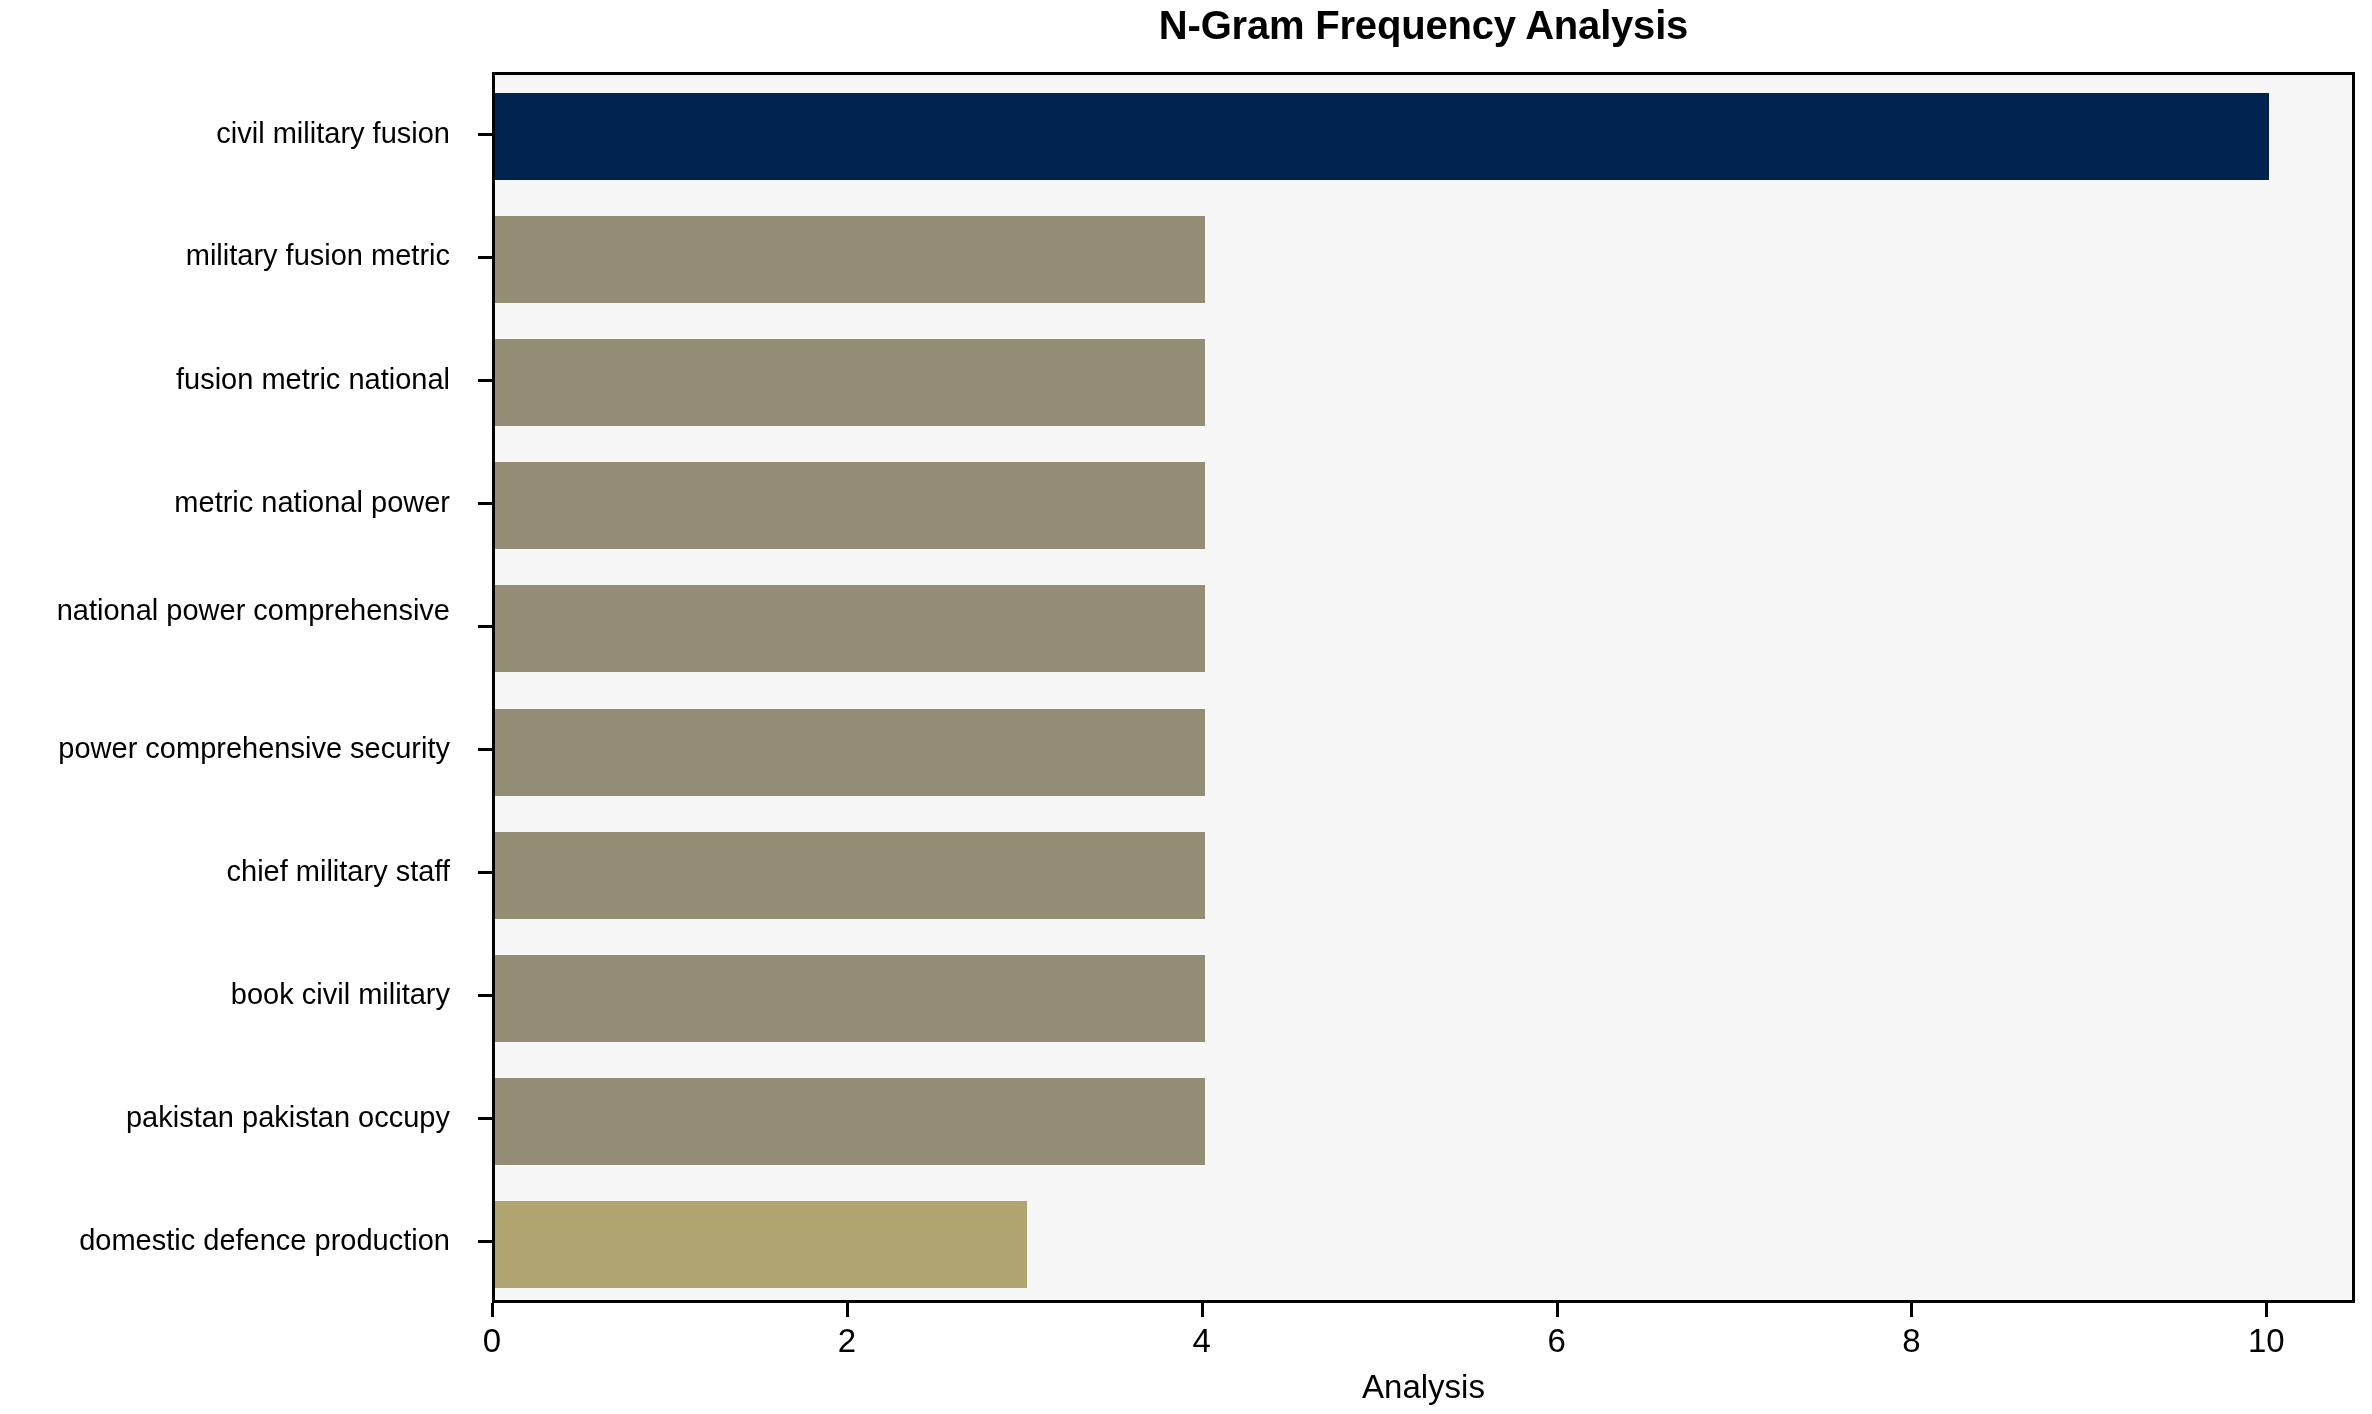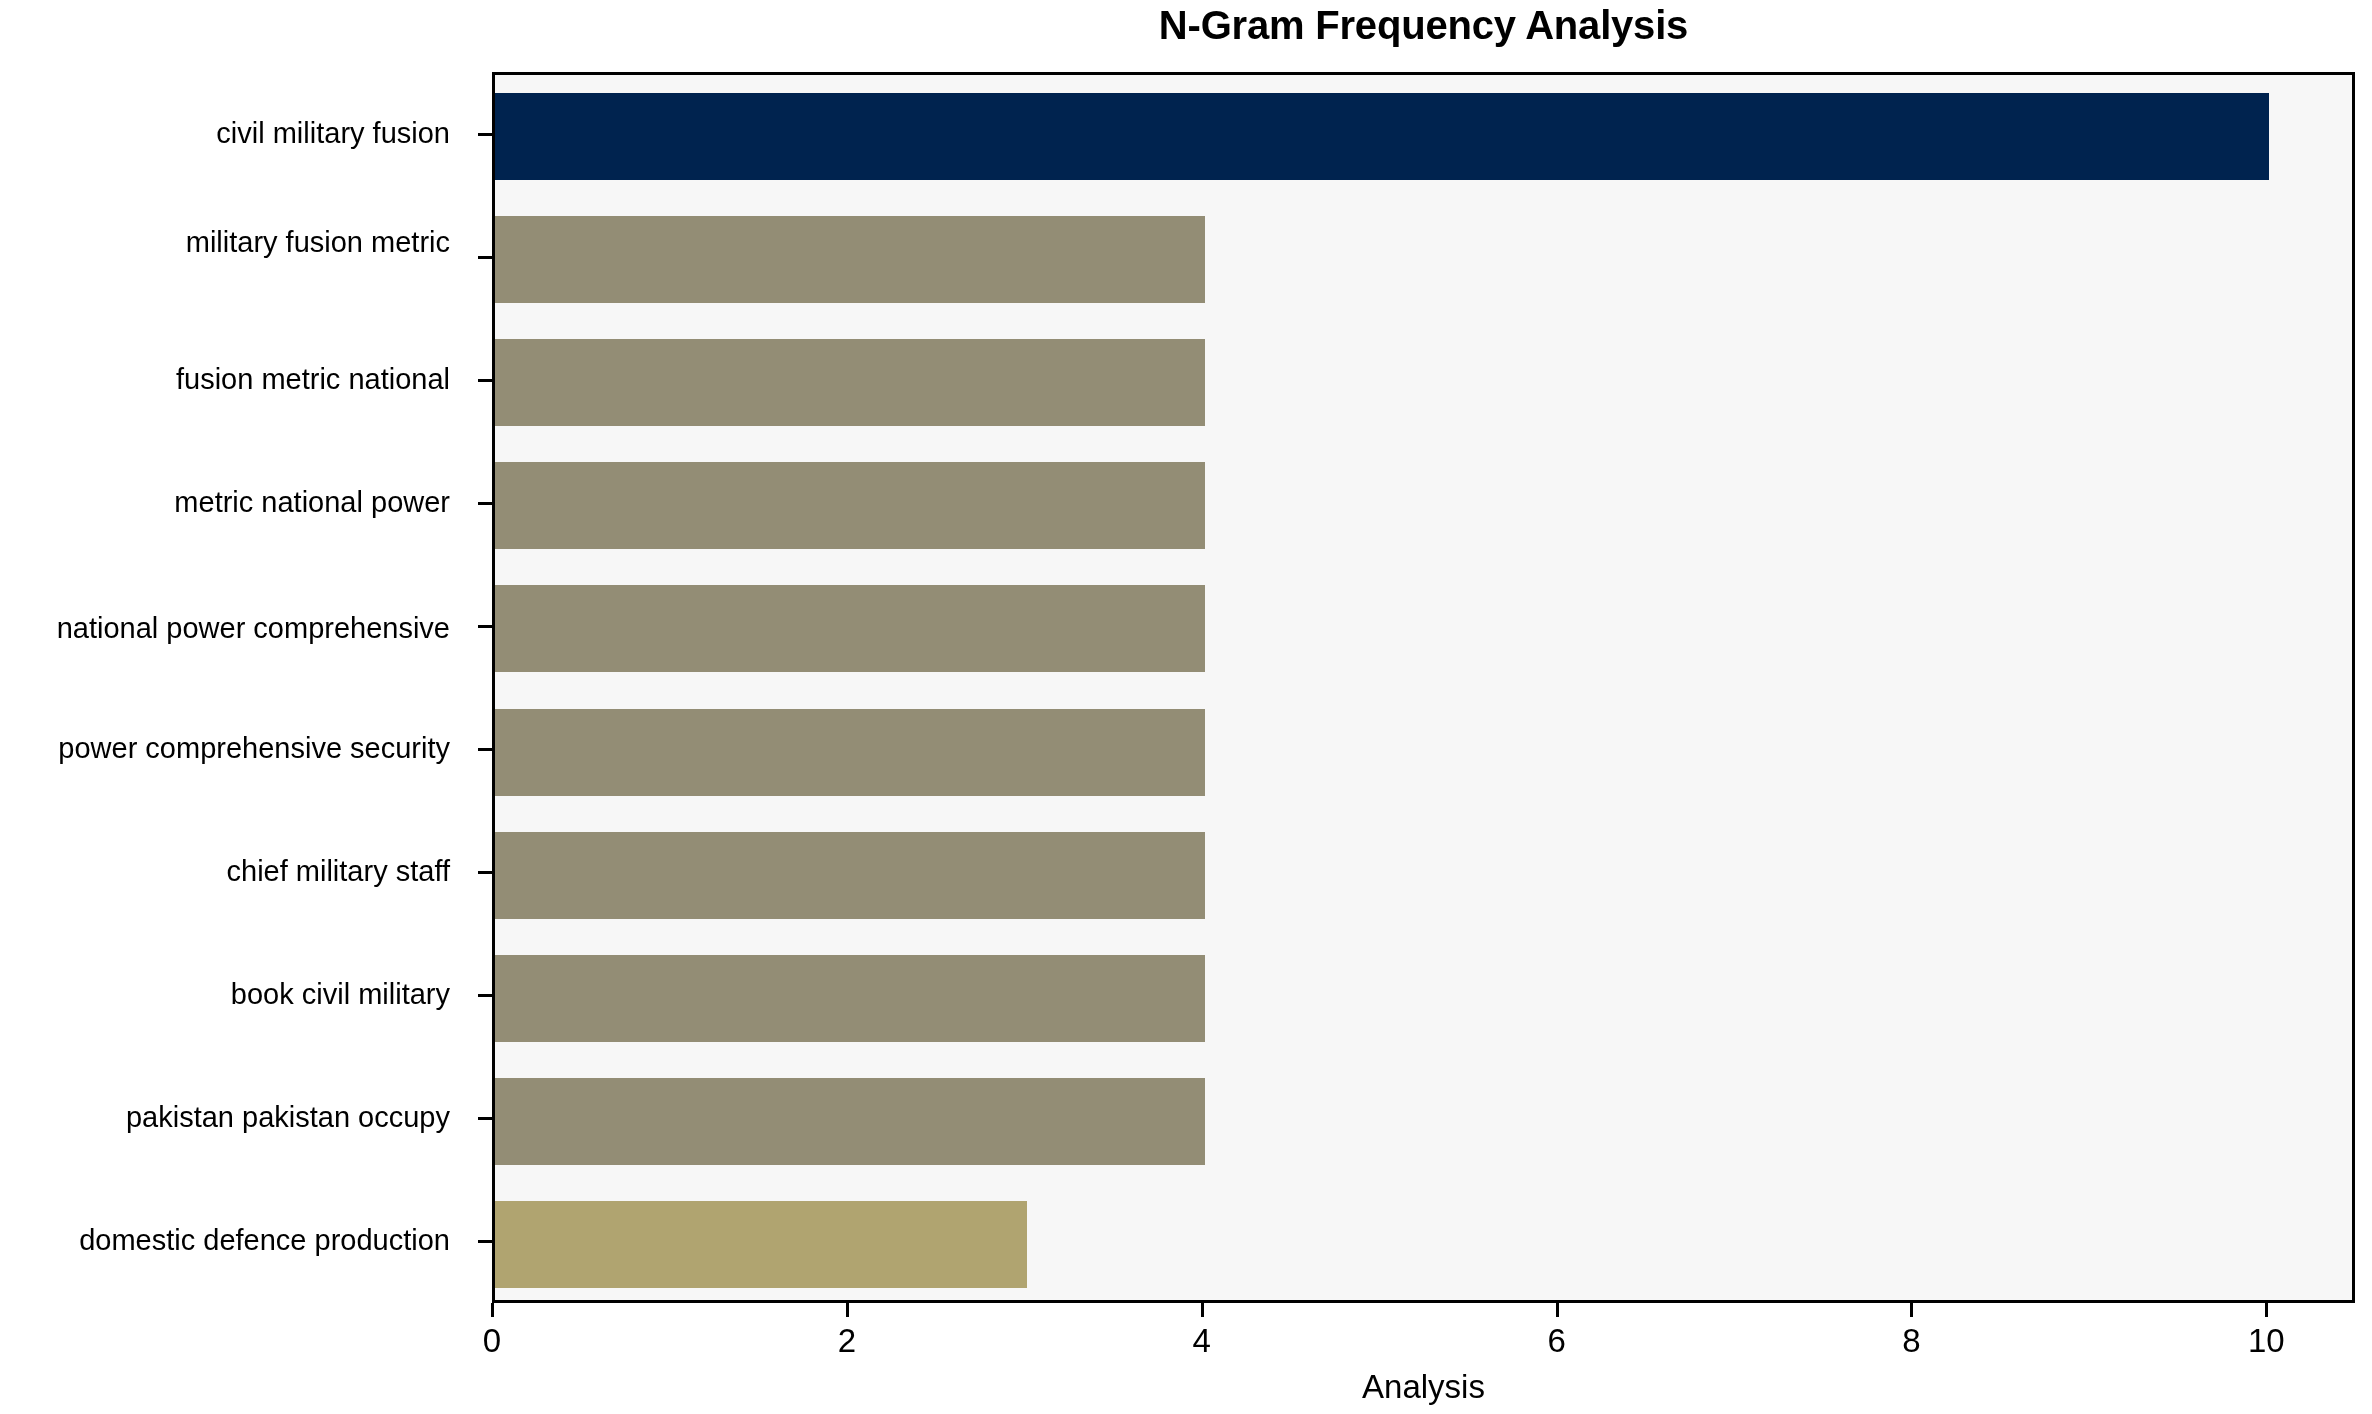--- a/index.html
+++ b/index.html
@@ -141,24 +141,24 @@
         <div class="bar" style="top: 633.55px; width: 709.714px; height: 87px; background: rgb(147, 141, 117);"></div>
         <div class="bar" style="top: 756.65px; width: 709.714px; height: 87px; background: rgb(147, 141, 117);"></div>
         <div class="bar" style="top: 879.75px; width: 709.714px; height: 87px; background: rgb(147, 141, 117);"></div>
         <div class="bar" style="top: 1002.85px; width: 709.714px; height: 87px; background: rgb(147, 141, 117);"></div>
         <div class="bar" style="top: 1125.95px; width: 532.286px; height: 87px; background: rgb(176, 164, 112);"></div>
       </div>
   </div>
 
   <div id="y-labels">
       <div class="ytick-label" style="top: 45.55px;">civil military fusion</div>
-      <div class="ytick-label" style="top: 155px; padding-left: 48px;">military fusion metric</div>
+      <div class="ytick-label" style="top: 168px; padding-left: 48px;">military fusion metric</div>
       <div class="ytick-label" style="top: 291.75px;">fusion metric national</div>
       <div class="ytick-label" style="top: 414.85px;">metric national power</div>
-      <div class="ytick-label" style="top: 541px;">national power comprehensive</div>
+      <div class="ytick-label" style="top: 523px;">national power comprehensive</div>
       <div class="ytick-label" style="top: 661.05px; margin-left: 26px;">power comprehensive security</div>
       <div class="ytick-label" style="top: 784.15px;">chief military staff</div>
       <div class="ytick-label" style="top: 1030.35px;">pakistan pakistan occupy</div>
       <div class="ytick-label" style="top: 907.25px;">book civil military</div>
       <div class="ytick-label" style="top: 1153.45px;">domestic defence production</div>
     </div>
   <div id="y-marks">
       <div class="ytick-mark" style="top: 132.55px;"></div>
       <div class="ytick-mark" style="top: 255.65px;"></div>
       <div class="ytick-mark" style="top: 378.75px;"></div>

